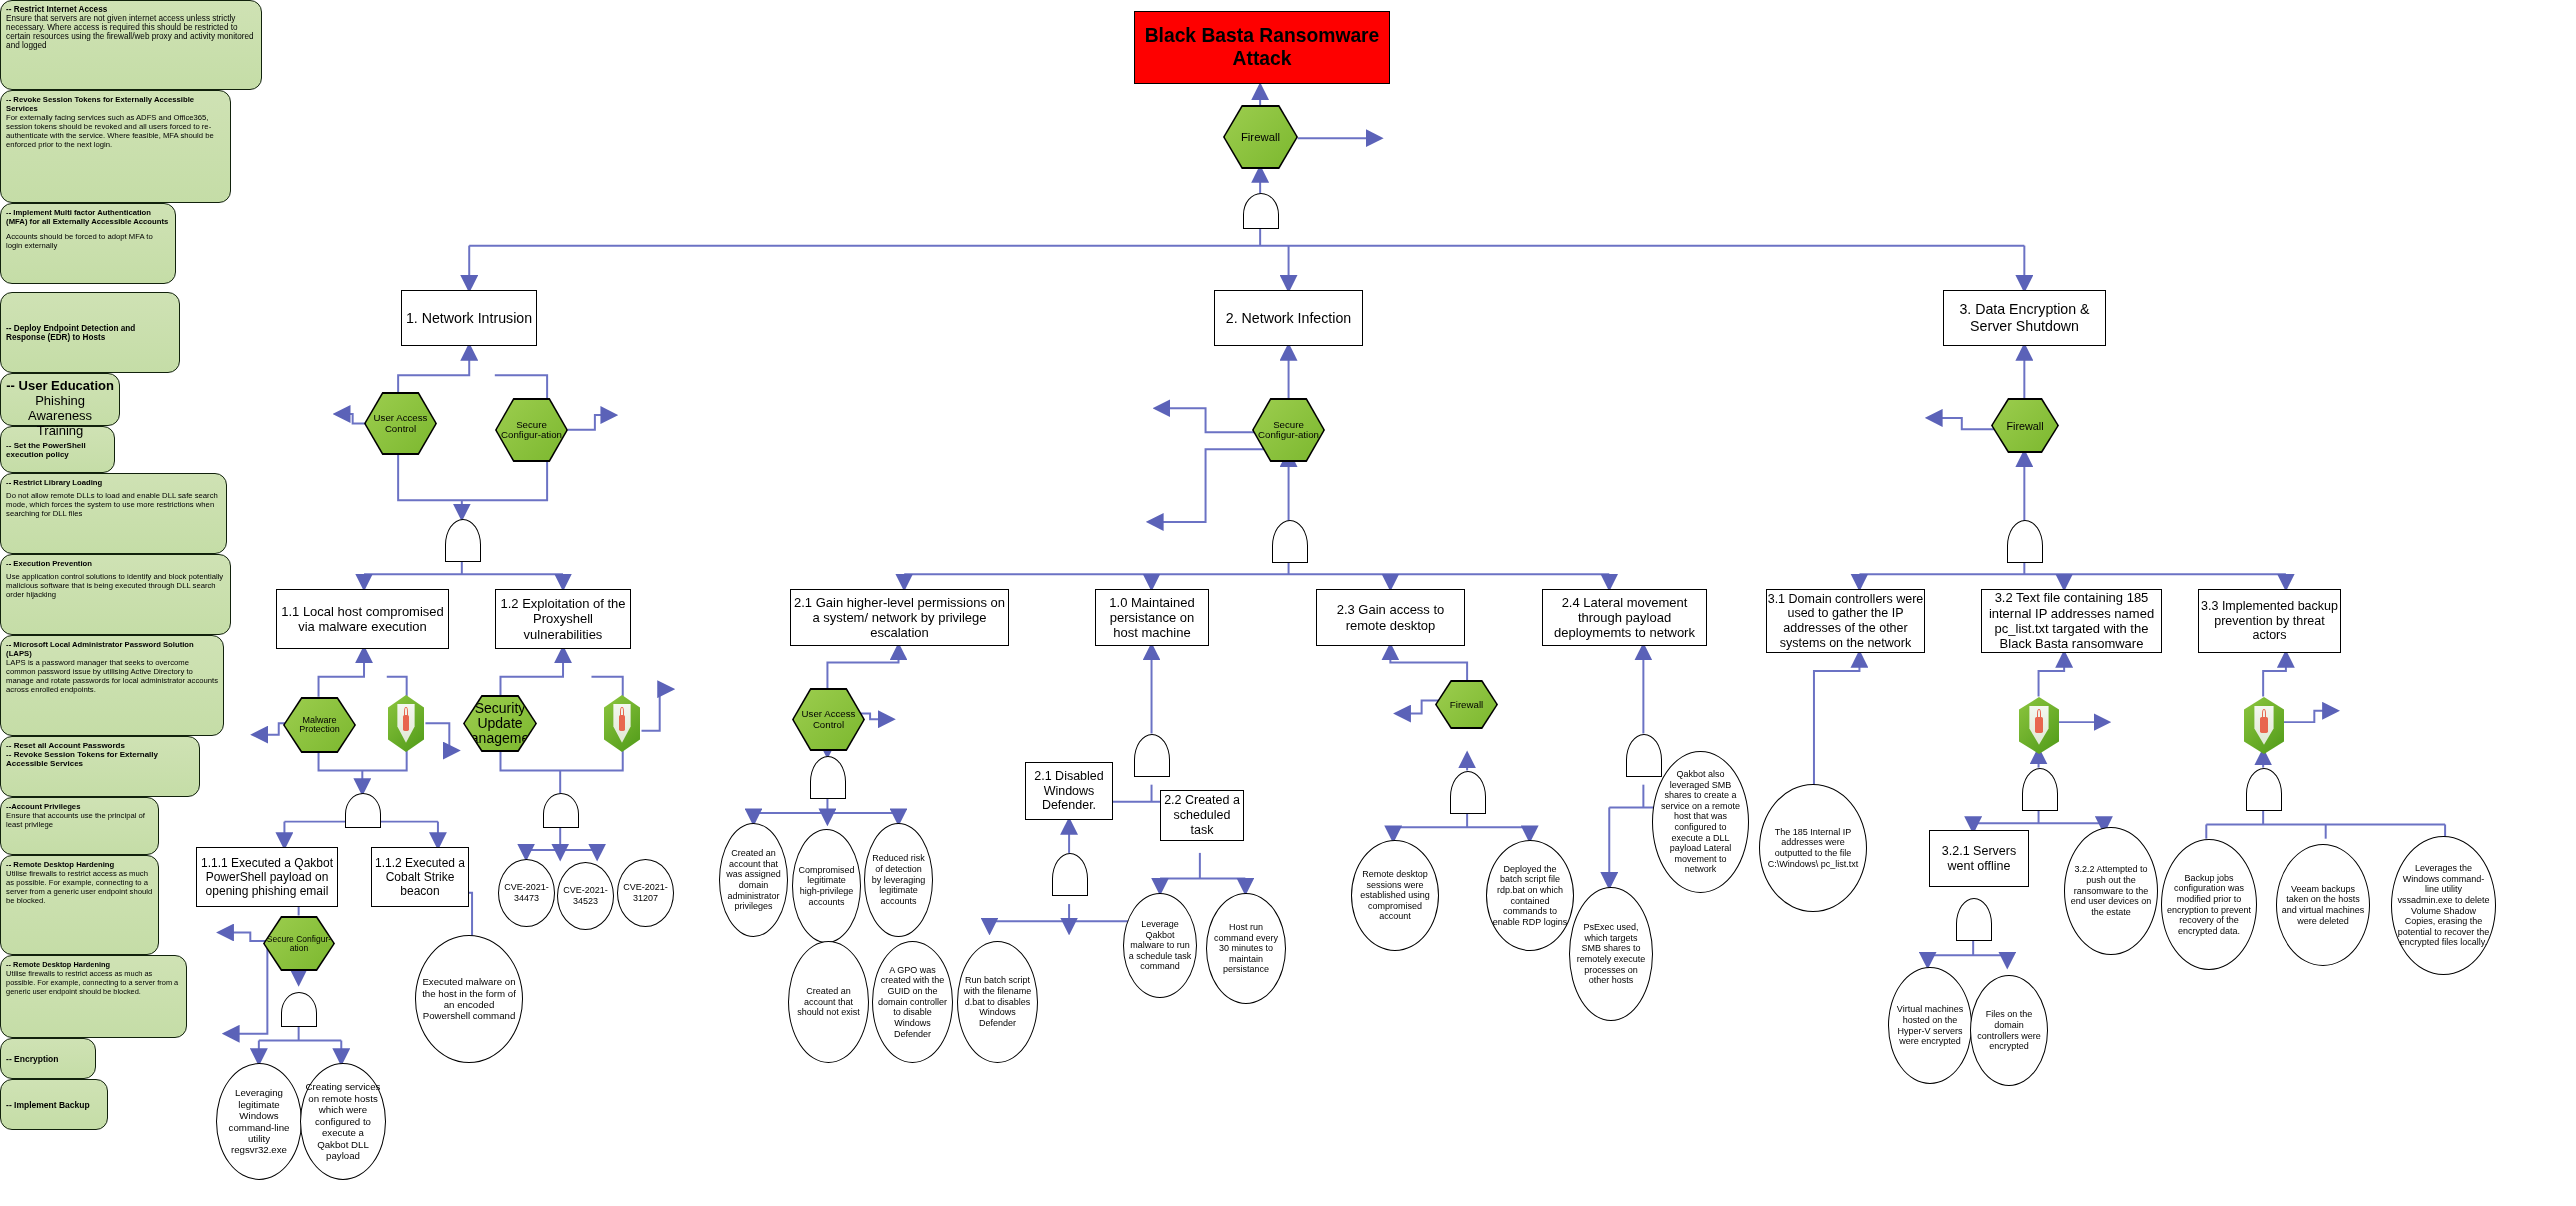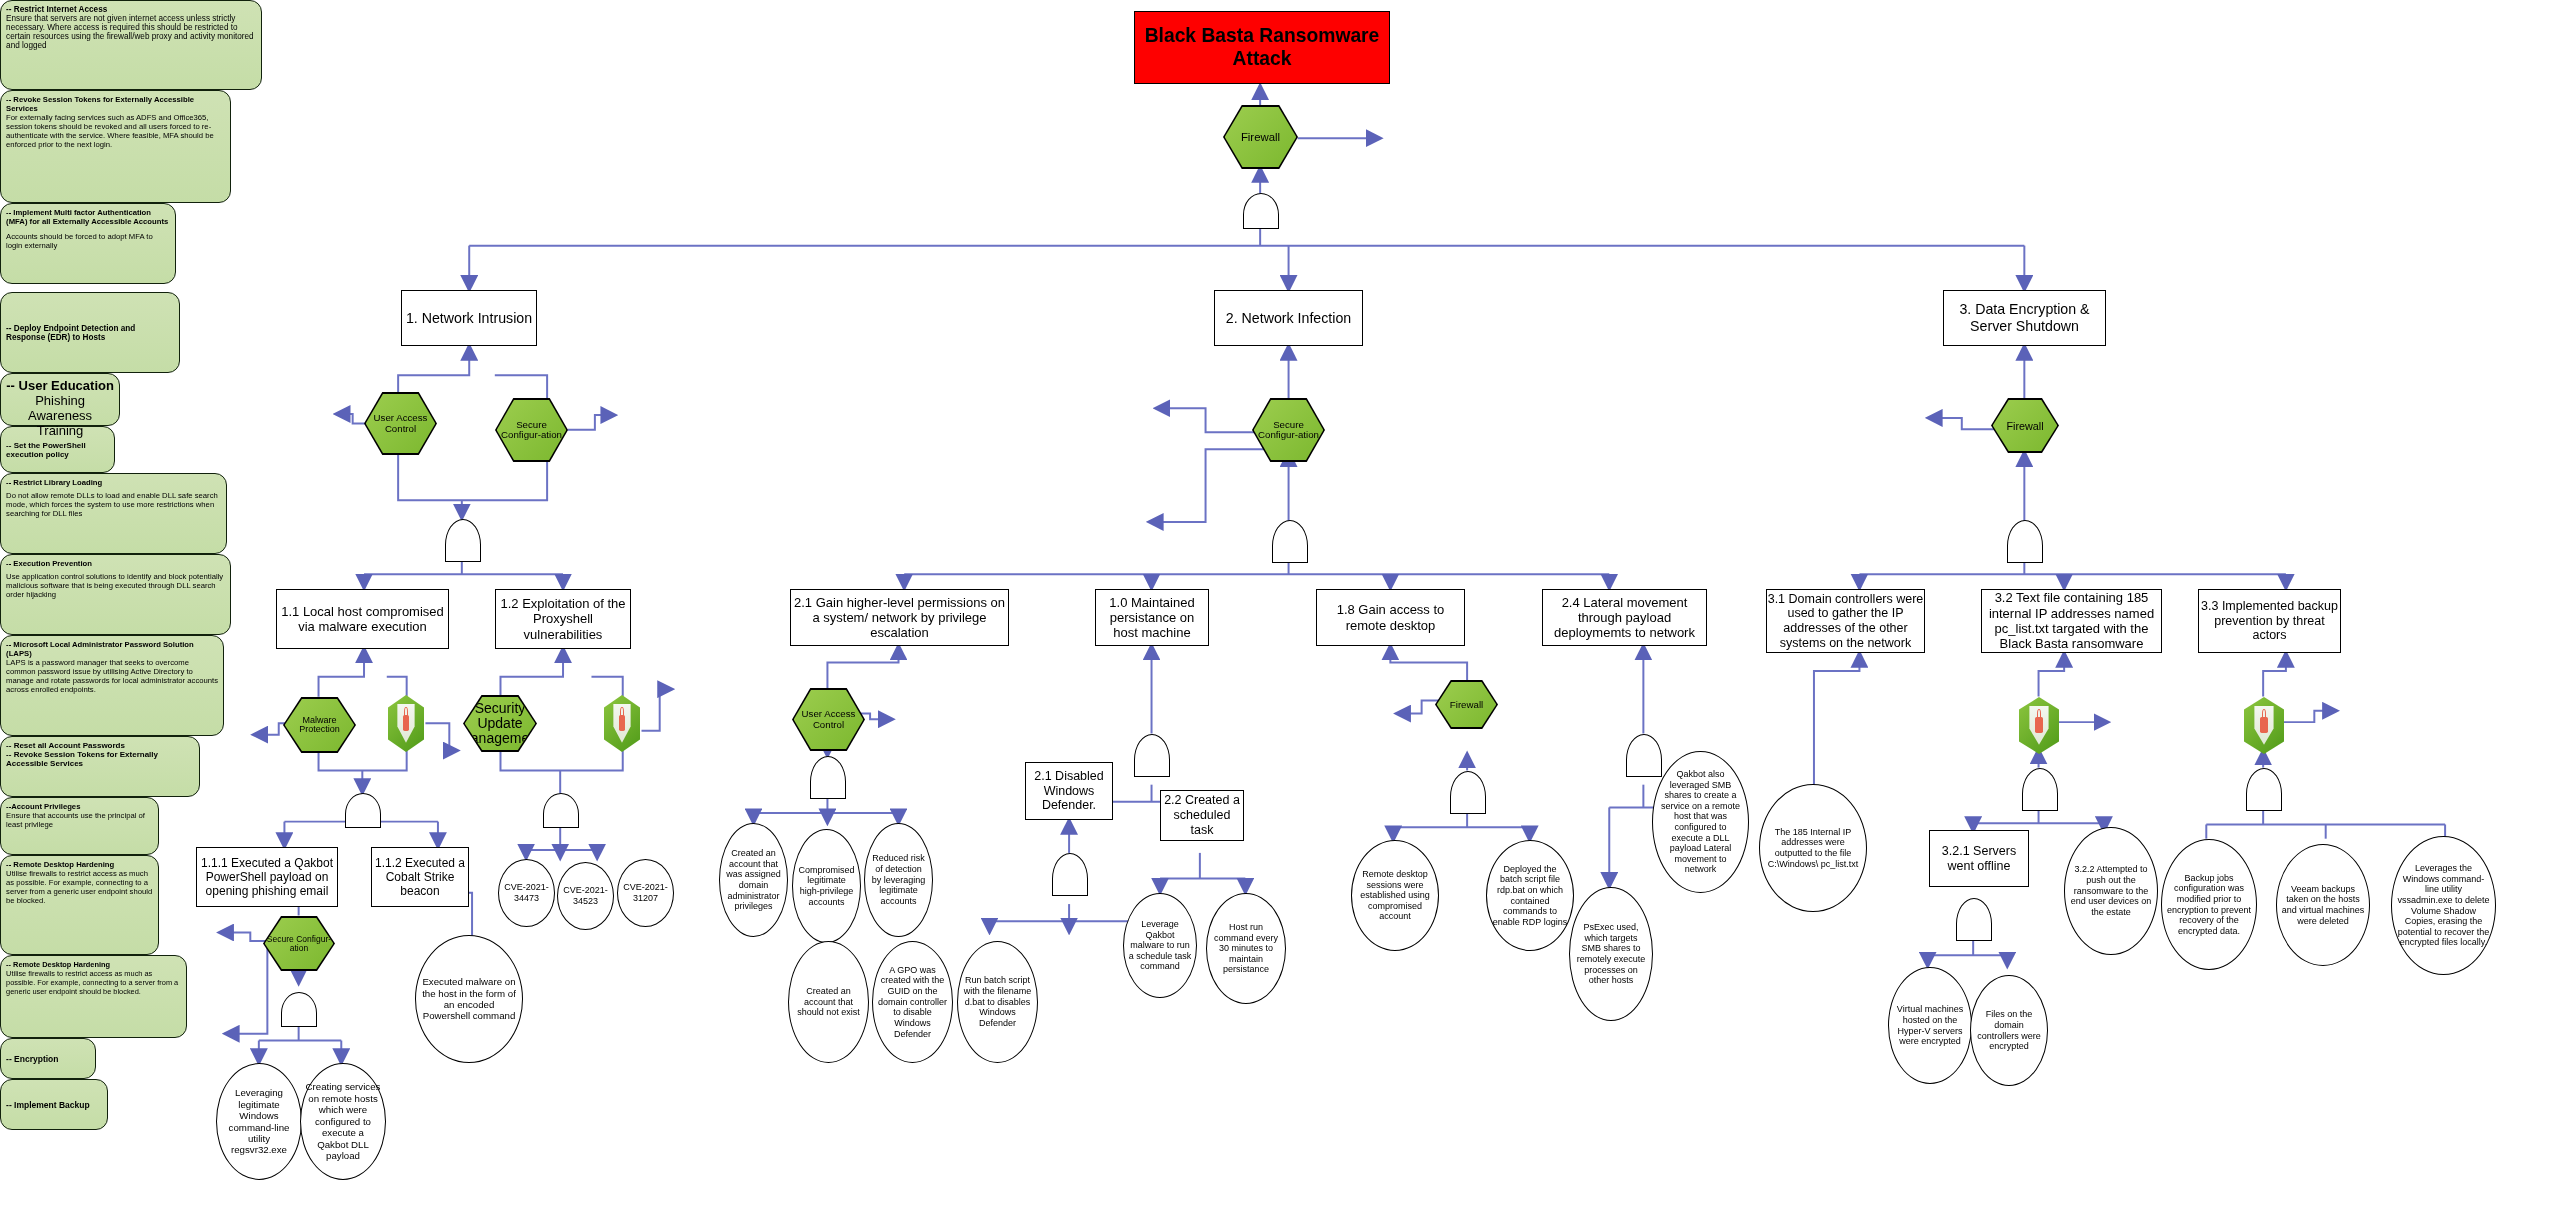--- a/index.html
+++ b/index.html
@@ -358,21 +358,21 @@
 
   <div class="note" style="left:961px;top:495px;width:188px;height:51px;font-size:8px;">
     <b>-- Reset all Account Passwords</b>
     <b>-- Revoke Session Tokens for Externally Accessible Services</b>
   </div>
 
   <div class="gate" style="left:1272px;top:520px;width:34px;height:41px;"></div>
 
   <div class="node goal" style="left:790px;top:589px;width:219px;height:57px;font-size:13px;">2.1 Gain higher-level permissions on a system/ network by privilege escalation</div>
   <div class="node goal" style="left:1095px;top:589px;width:114px;height:57px;font-size:13px;">1.0 Maintained persistance on host machine</div>
-  <div class="node goal" style="left:1316px;top:589px;width:149px;height:57px;font-size:13px;">1.8 Gain access to remote desktop</div>
+  <div class="node goal" style="left:1316px;top:589px;width:149px;height:57px;font-size:13px;">2.3 Gain access to remote desktop</div>
   <div class="node goal" style="left:1542px;top:589px;width:165px;height:57px;font-size:13px;">2.4 Lateral movement through payload deploymemts to network</div>
 
   <div class="hexwrap" style="left:792px;top:688px;width:73px;height:63px;">
     <div class="hexborder"></div>
     <div class="hexface">
       <span style="font-size:9.7px;line-height:1.05;">User Access Control</span>
     </div>
   </div>
 
   <div class="note" style="left:893px;top:691px;width:147px;height:48px;font-size:7.7px;">

